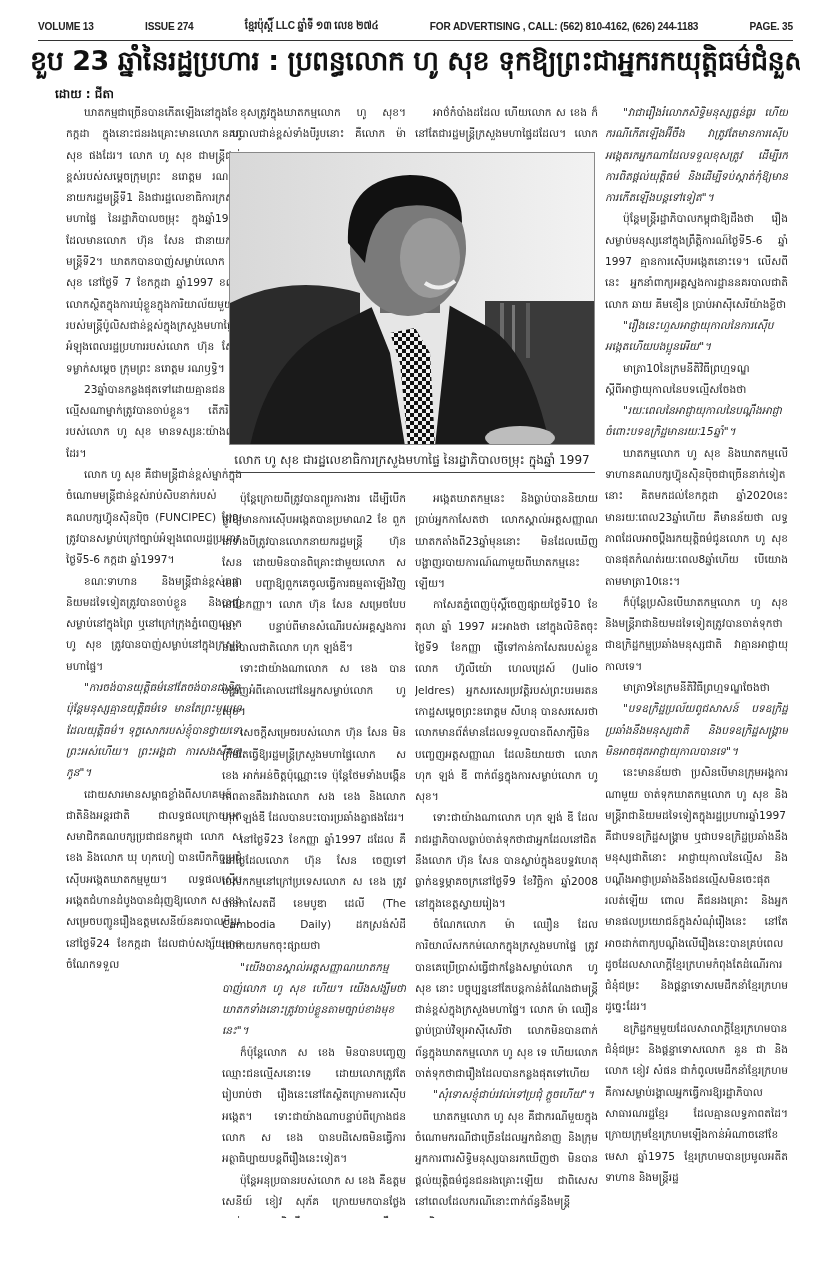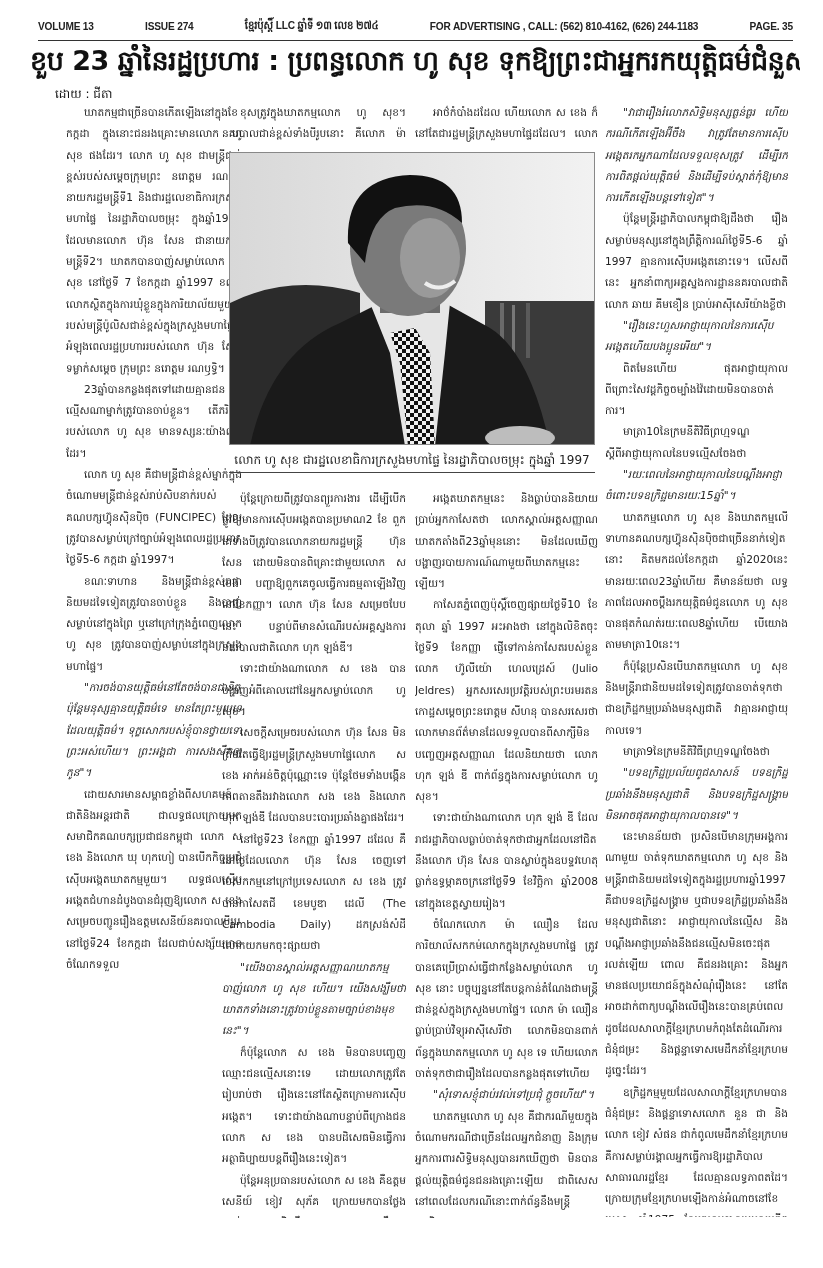--- a/index.html
+++ b/index.html
@@ -1,21 +1,21 @@
 <!DOCTYPE html>
 <html><head>
 <meta charset="utf-8">
 <style>
   html, body { margin:0; padding:0; background:#ffffff; }
   body { width:823px; height:1268px; overflow:hidden; position:relative; font-family:"DejaVu Sans", sans-serif; color:#1a1a1a; }
   .masthead { position:absolute; left:38px; top:15px; width:755px; height:22px; display:flex; align-items:center; justify-content:space-between; font-family:"Liberation Sans", sans-serif; font-size:11.5px; font-weight:bold; letter-spacing:-0.2px; color:#222; transform:scaleX(0.88); transform-origin:left center; width:858px; }
   .masthead span { white-space:nowrap; }
   .mast-rule { position:absolute; left:38px; top:40px; width:755px; height:1px; background:#333; }
   .headline { position:absolute; left:30px; top:44px; width:770px; height:40px; font-family:"DejaVu Sans", sans-serif; font-size:27px; font-weight:bold; white-space:nowrap; color:#111; letter-spacing:-0.5px; overflow:hidden; }
-  .byline { position:absolute; left:55px; top:86px; font-size:12px; font-weight:normal; color:#111; }
+  .byline { position:absolute; left:55px; top:86px; font-size:12px; font-weight:bold; color:#111; }
   .col { position:absolute; top:102px; font-family:"DejaVu Sans", sans-serif; font-size:10.6px; line-height:21.3px; text-align:justify; color:#222; overflow:hidden; }
   .col p { margin:0; text-indent:18px; }
   .col p.quote { font-style:italic; }
   .c1 { left:38px; width:176px; height:1115px;margin-left:28px; }
   .c2 { left:222px; width:184px; }
   .c3 { left:415px; width:183px; }
   .c4 { left:605px; width:183px; height:1115px; }
   .c2-top { top:102px; height:44px; }
   .c3-top { top:102px; height:44px; }
   .c2-bot { top:488px; height:730px; }
@@ -116,21 +116,20 @@
     <p>ទោះជាយ៉ាងណាលោក ហុក ឡង់ ឌី ដែលរាជរដ្ឋាភិបាលធ្លាប់ចាត់ទុកថាជាអ្នកដែលនៅជិតនឹងលោក ហ៊ុន សែន បានស្លាប់ក្នុងឧបទ្ទវហេតុធ្លាក់ឧទ្ធម្ភាគចក្រនៅថ្ងៃទី9 ខែវិច្ឆិកា ឆ្នាំ2008 នៅក្នុងខេត្តស្វាយរៀង។</p>
     <p>ចំណែកលោក ម៉ា ឈឿន ដែលការិយាល័សកកម់លោកក្នុងក្រសួងមហាផ្ទៃ ត្រូវបានគេប្រើប្រាស់ធ្វើជាកន្លែងសម្លាប់លោក ហូ សុខ នោះ បច្ចុប្បន្ននៅតែបន្តកាន់តំណែងជាមន្ត្រីជាន់ខ្ពស់ក្នុងក្រសួងមហាផ្ទៃ។ លោក ម៉ា ឈឿន ធ្លាប់ប្រាប់វិទ្យុអាស៊ីសេរីថា លោកមិនបានពាក់ព័ន្ធក្នុងឃាតកម្មលោក ហូ សុខ ទេ ហើយលោកចាត់ទុកថាជារឿងដែលបានកន្លងផុតទៅហើយ</p>
     <p class="quote">"សុំទោសខ្ញុំជាប់រវល់ទៅប្រជុំ ក្តួចហើយ"។</p>
     <p>ឃាតកម្មលោក ហូ សុខ គឺជាករណីមួយក្នុងចំណោមករណីជាច្រើនដែលអ្នកជំនាញ និងក្រុមអ្នកការពារសិទ្ធិមនុស្សបានរកឃើញថា មិនបានផ្តល់យុត្តិធម៌ជូនជនរងគ្រោះឡើយ ជាពិសេសនៅពេលដែលករណីនោះពាក់ព័ន្ធនឹងមន្ត្រីរដ្ឋាភិបាល។</p>
   </div>
 
 <div class="col c4">
     <p class="quote">"វាជារឿងរំលោភសិទ្ធិមនុស្សធ្ងន់ធ្ងរ ហើយករណីកើតឡើងអ៊ីចឹង វាត្រូវតែមានការស៊ើបអង្កេតរកអ្នកណាដែលទទួលខុសត្រូវ ដើម្បីរកការពិតផ្តល់យុត្តិធម៌ និងដើម្បីទប់ស្កាត់កុំឱ្យមានការកើតឡើងបន្តទៅទៀត"។</p>
     <p>ប៉ុន្តែមន្ត្រីរដ្ឋាភិបាលកម្ពុជាឱ្យដឹងថា រឿងសម្លាប់មនុស្សនៅក្នុងព្រឹត្តិការណ៍ថ្ងៃទី5-6 ឆ្នាំ 1997 គ្មានការស៊ើបអង្កេតនោះទេ។ លើសពីនេះ អ្នកនាំពាក្យអគ្គស្នងការដ្ឋាននគរបាលជាតិលោក ឆាយ គីមខឿន ប្រាប់អាស៊ីសេរីយ៉ាងខ្លីថា</p>
     <p class="quote">"រឿងនេះហួសអាជ្ញាយុកាលនៃការស៊ើបអង្កេតហើយបងប្អូនអើយ"។</p>
-    <p>ពិតមែនហើយ ផុតអាជ្ញាយុកាល ពីព្រោះសៃវដ្តកិច្ចចម្បាំងវ៉ៃដោយមិនបានចាត់ការ។</p>
     <p>មាត្រា10នៃក្រមនីតិវិធីព្រហ្មទណ្ឌស្តីពីអាជ្ញាយុកាលនៃបទល្មើសចែងថា</p>
     <p class="quote">"រយៈពេលនៃអាជ្ញាយុកាលនៃបណ្តឹងអាជ្ញាចំពោះបទឧក្រិដ្ឋមានរយៈ15ឆ្នាំ"។</p>
     <p>ឃាតកម្មលោក ហូ សុខ និងឃាតកម្មលើទាហានគណបក្សហ៊្វុនស៊ិនប៉ិចជាច្រើននាក់ទៀតនោះ គិតមកដល់ខែកក្កដា ឆ្នាំ2020នេះ មានរយៈពេល23ឆ្នាំហើយ គឺមានន័យថា លទ្ធភាពដែលអាចប្តឹងរកយុត្តិធម៌ជូនលោក ហូ សុខ បានផុតកំណត់រយៈពេល8ឆ្នាំហើយ បើយោងតាមមាត្រា10នេះ។</p>
     <p>ក៏ប៉ុន្តែប្រសិនបើឃាតកម្មលោក ហូ សុខ និងមន្ត្រីរាជានិយមដទៃទៀតត្រូវបានចាត់ទុកថាជាឧក្រិដ្ឋកម្មប្រឆាំងមនុស្សជាតិ វាគ្មានអាជ្ញាយុកាលទេ។</p>
     <p>មាត្រា9នៃក្រមនីតិវិធីព្រហ្មទណ្ឌចែងថា</p>
     <p class="quote">"បទឧក្រិដ្ឋប្រល័យពូជសាសន៍ បទឧក្រិដ្ឋប្រឆាំងនឹងមនុស្សជាតិ និងបទឧក្រិដ្ឋសង្គ្រាម មិនអាចផុតអាជ្ញាយុកាលបានទេ"។</p>
     <p>នេះមានន័យថា ប្រសិនបើមានក្រុមអង្គការណាមួយ ចាត់ទុកឃាតកម្មលោក ហូ សុខ និងមន្ត្រីរាជានិយមដទៃទៀតក្នុងរដ្ឋប្រហារឆ្នាំ1997 គឺជាបទឧក្រិដ្ឋសង្គ្រាម ឬជាបទឧក្រិដ្ឋប្រឆាំងនឹងមនុស្សជាតិនោះ អាជ្ញាយុកាលនៃល្មើស និងបណ្តឹងអាជ្ញាប្រឆាំងនឹងជនល្មើសមិនចេះផុតរលត់ឡើយ ពោល គឺជនរងគ្រោះ និងអ្នកមានផលប្រយោជន៍ក្នុងសំណុំរឿងនេះ នៅតែអាចដាក់ពាក្យបណ្តឹងលើរឿងនេះបានគ្រប់ពេល ដូចដែលសាលាក្តីខ្មែរក្រហមកំពុងតែដំណើរការជំនុំជម្រះ និងផ្តន្ទាទោសមេដឹកនាំខ្មែរក្រហម ដូច្នេះដែរ។</p>
     <p>ឧក្រិដ្ឋកម្មមួយដែលសាលាក្តីខ្មែរក្រហមបានជំនុំជម្រះ និងផ្តន្ទាទោសលោក នួន ជា និងលោក ខៀវ សំផន ជាកំពូលមេដឹកនាំខ្មែរក្រហម គឺការសម្លាប់រង្គាលអ្នកធ្វើការឱ្យរដ្ឋាភិបាលសាធារណរដ្ឋខ្មែរ ដែលគ្មានលទ្ធភាពតដៃ។ ក្រោយក្រុមខ្មែរក្រហមឡើងកាន់អំណាចនៅខែមេសា ឆ្នាំ1975 ខ្មែរក្រហមបានប្រមូលអតីតទាហាន និងមន្ត្រីរដ្ឋ</p>
   </div>
 

